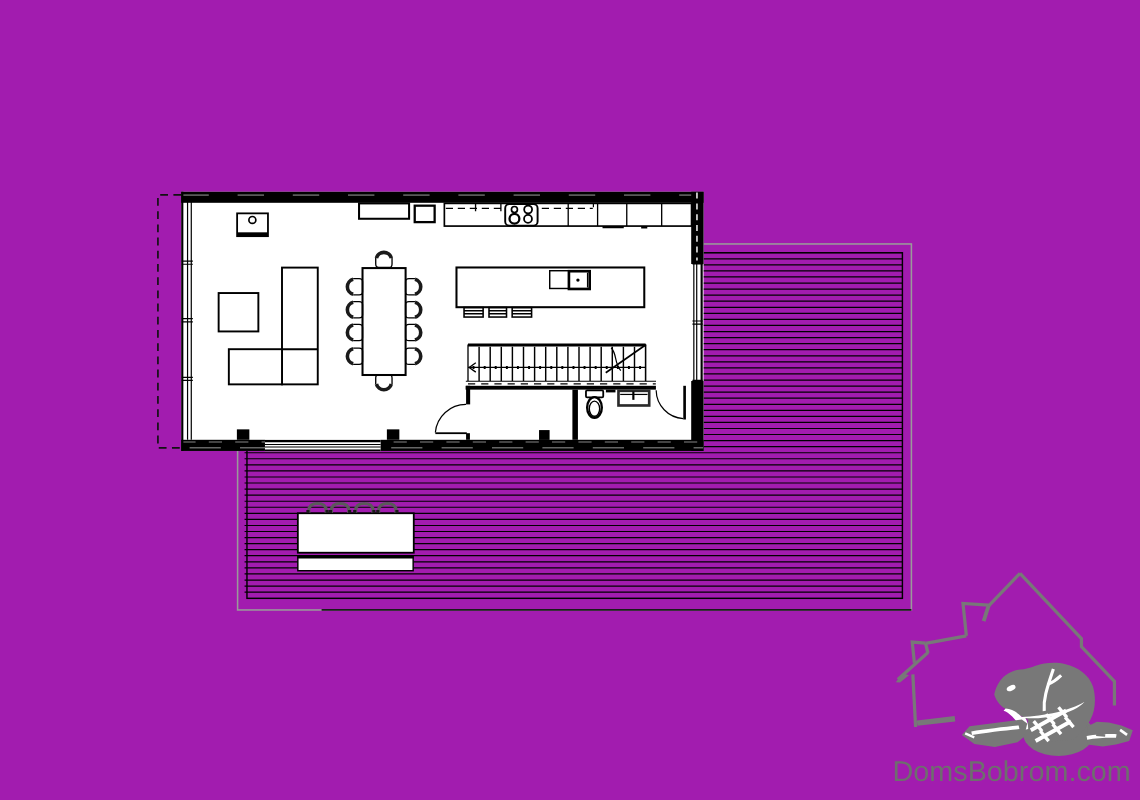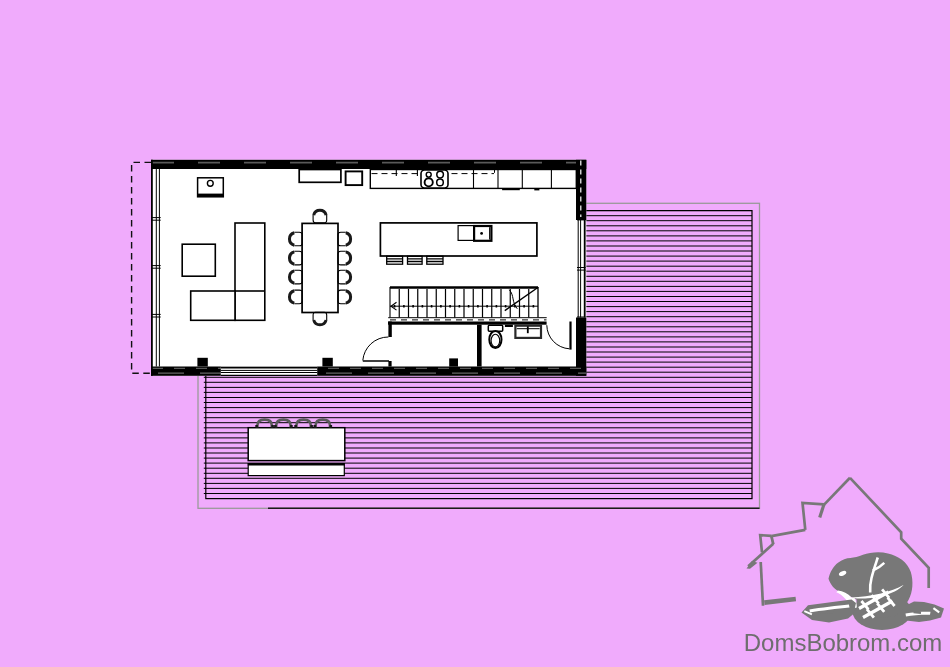--- a/index.html
+++ b/index.html
@@ -1,16 +1,16 @@
 <!DOCTYPE html>
 <html><head>
 <meta charset="utf-8">
 <style>
 html,body{margin:0;padding:0;background:#fff;}
-#page{width:950px;height:667px;position:relative;background:#f0abfc;overflow:hidden;}
+#page{width:950px;height:667px;position:relative;background:#a21caf;overflow:hidden;}
 svg{display:block;}
 </style>
 </head>
 <body>
 <div id="page">
 <svg width="950" height="667" viewBox="0 0 950 667">
 
 <g id="deck">
 <rect x="198" y="203.3" width="561.5" height="305" fill="none" stroke="#9a9a9a" stroke-width="1.3"></rect>
 <path d="M268,508.3 H759.5" stroke="#1a1a1a" stroke-width="1.4" fill="none"></path>

